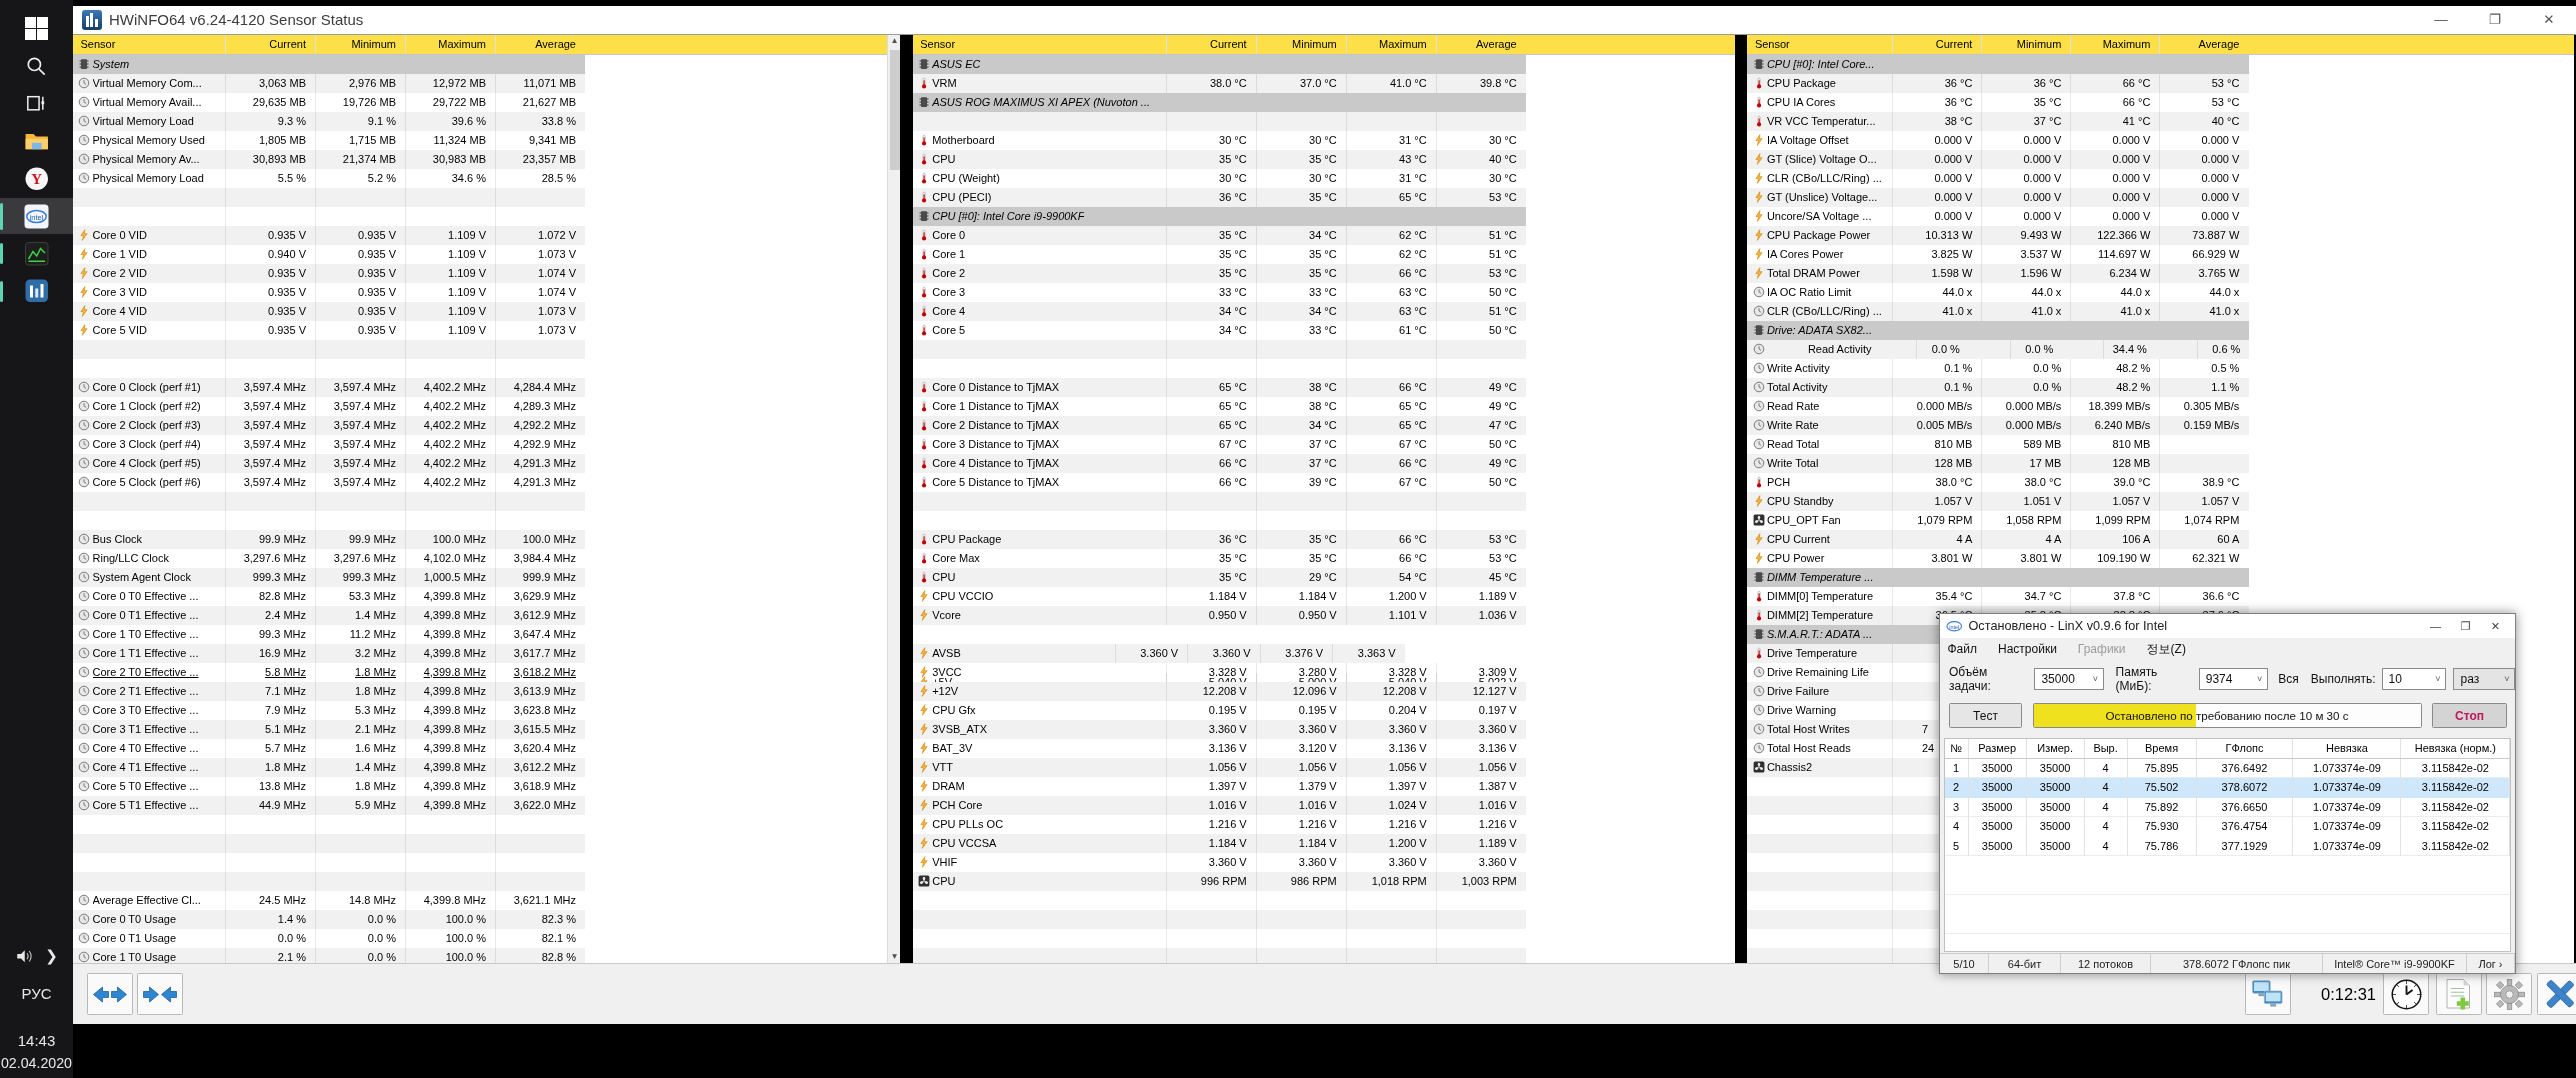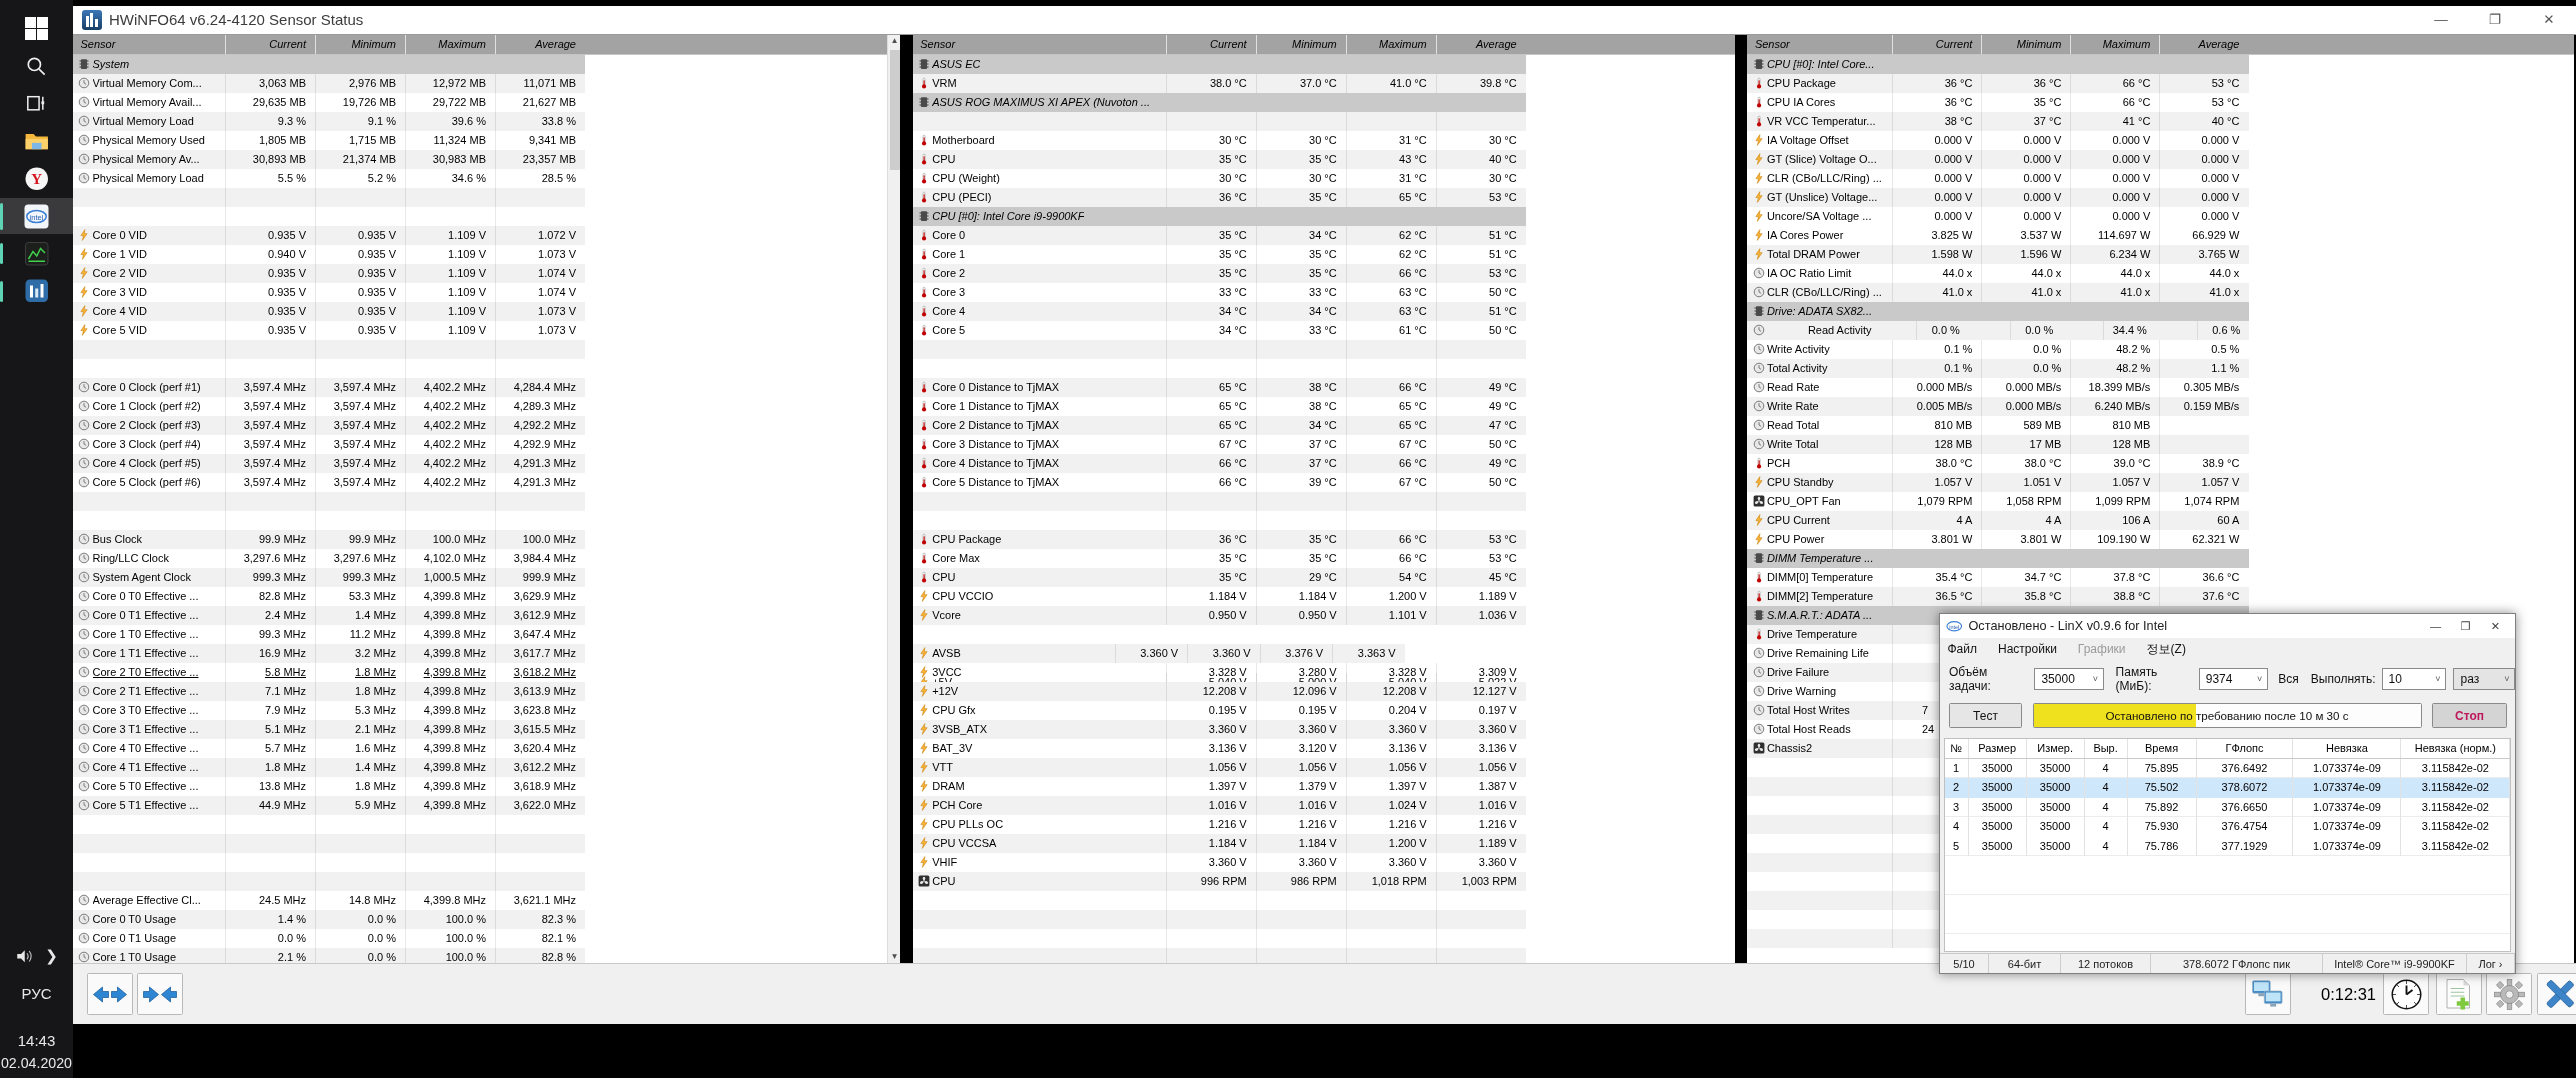--- a/index.html
+++ b/index.html
@@ -29,21 +29,21 @@
   .titlebar .appicon { width:19.5px; height:19.5px; border-radius:3px; margin-right:7.5px;
                        background:linear-gradient(#3d77b8,#173f66); display:flex; align-items:flex-end; justify-content:center; gap:1.5px; padding:3px 2.2px; }
   .titlebar .appicon i { display:block; width:3px; background:#fff; }
   .title-text { font-size:15px; color:#3c3c3c; }
   .win-ctl { position:absolute; right:0; top:0; height:28.5px; display:flex; }
   .win-ctl span { width:54px; text-align:center; line-height:28.5px; font-size:13.5px; color:#555; }
 
   .client { position:absolute; left:0; top:29px; width:2503px; height:929px; background:#000; display:flex; }
   .panel { background:#fff; height:929px; position:relative; overflow:hidden; }
   .p1 { width:827px; }  .p2 { width:822px; margin-left:12.7px; }  .p3 { width:827px; margin-left:12.7px; }
-  .phead { height:19.5px; display:flex; border-bottom:0.7px solid #c5c5c5; background:#a3a3a3;font-style:italic; }
+  .phead { height:19.5px; display:flex; border-bottom:0.7px solid #c5c5c5; background:#fde047; }
   .phead .hname { width:var(--nw); padding-left:7.5px; font-size:11px; line-height:19px; color:#000; }
   .phead .hval  { width:var(--vw); text-align:right; padding-right:9px; font-size:11px; line-height:19px; border-left:0.7px solid #e0e0e0; }
   .rows { position:absolute; left:0; top:19.5px; right:0; bottom:0; overflow:hidden; }
   .srow { height:19px; position:relative; }
   .band { position:absolute; left:0; top:0; height:100%; display:flex; align-items:center; }
   .band.zeb { background:#f1f1f1; }
   .band.sec { background:#c9c9c9; }
   .icn { width:16.5px; height:12.7px; margin-left:3px; display:inline-flex; align-items:center; justify-content:center; flex:0 0 16.5px; }
   .icn svg { width:12px; height:12px; }
   .nm { width:calc(var(--nw) - 19.5px); font-size:11px; color:#000; white-space:nowrap; overflow:hidden; }
@@ -1740,20 +1740,34 @@
               <span class="icn">
                 <svg viewBox="0 0 16 16">
                   <path d="M9.2 0.8 L3.8 8.8 H7.2 L5.8 15.2 L12.2 6.2 H8.6 Z" fill="#f9b234" stroke="#c47d07" stroke-width="0.7"></path>
                 </svg>
               </span>
               <span class="nm">Uncore/SA Voltage ...</span>
               <span class="val">0.000 V</span>
               <span class="val">0.000 V</span>
               <span class="val">0.000 V</span>
               <span class="val">0.000 V</span>
+            </div>
+          </div>
+          <div class="srow">
+            <div class="band zeb" style="width: 502px;">
+              <span class="icn">
+                <svg viewBox="0 0 16 16">
+                  <path d="M9.2 0.8 L3.8 8.8 H7.2 L5.8 15.2 L12.2 6.2 H8.6 Z" fill="#f9b234" stroke="#c47d07" stroke-width="0.7"></path>
+                </svg>
+              </span>
+              <span class="nm">CPU Package Power</span>
+              <span class="val">10.313 W</span>
+              <span class="val">9.493 W</span>
+              <span class="val">122.366 W</span>
+              <span class="val">73.887 W</span>
             </div>
           </div>
           <div class="srow">
             <div class="band" style="width: 502px;">
               <span class="icn">
                 <svg viewBox="0 0 16 16">
                   <path d="M9.2 0.8 L3.8 8.8 H7.2 L5.8 15.2 L12.2 6.2 H8.6 Z" fill="#f9b234" stroke="#c47d07" stroke-width="0.7"></path>
                 </svg>
               </span>
               <span class="nm">IA Cores Power</span>

